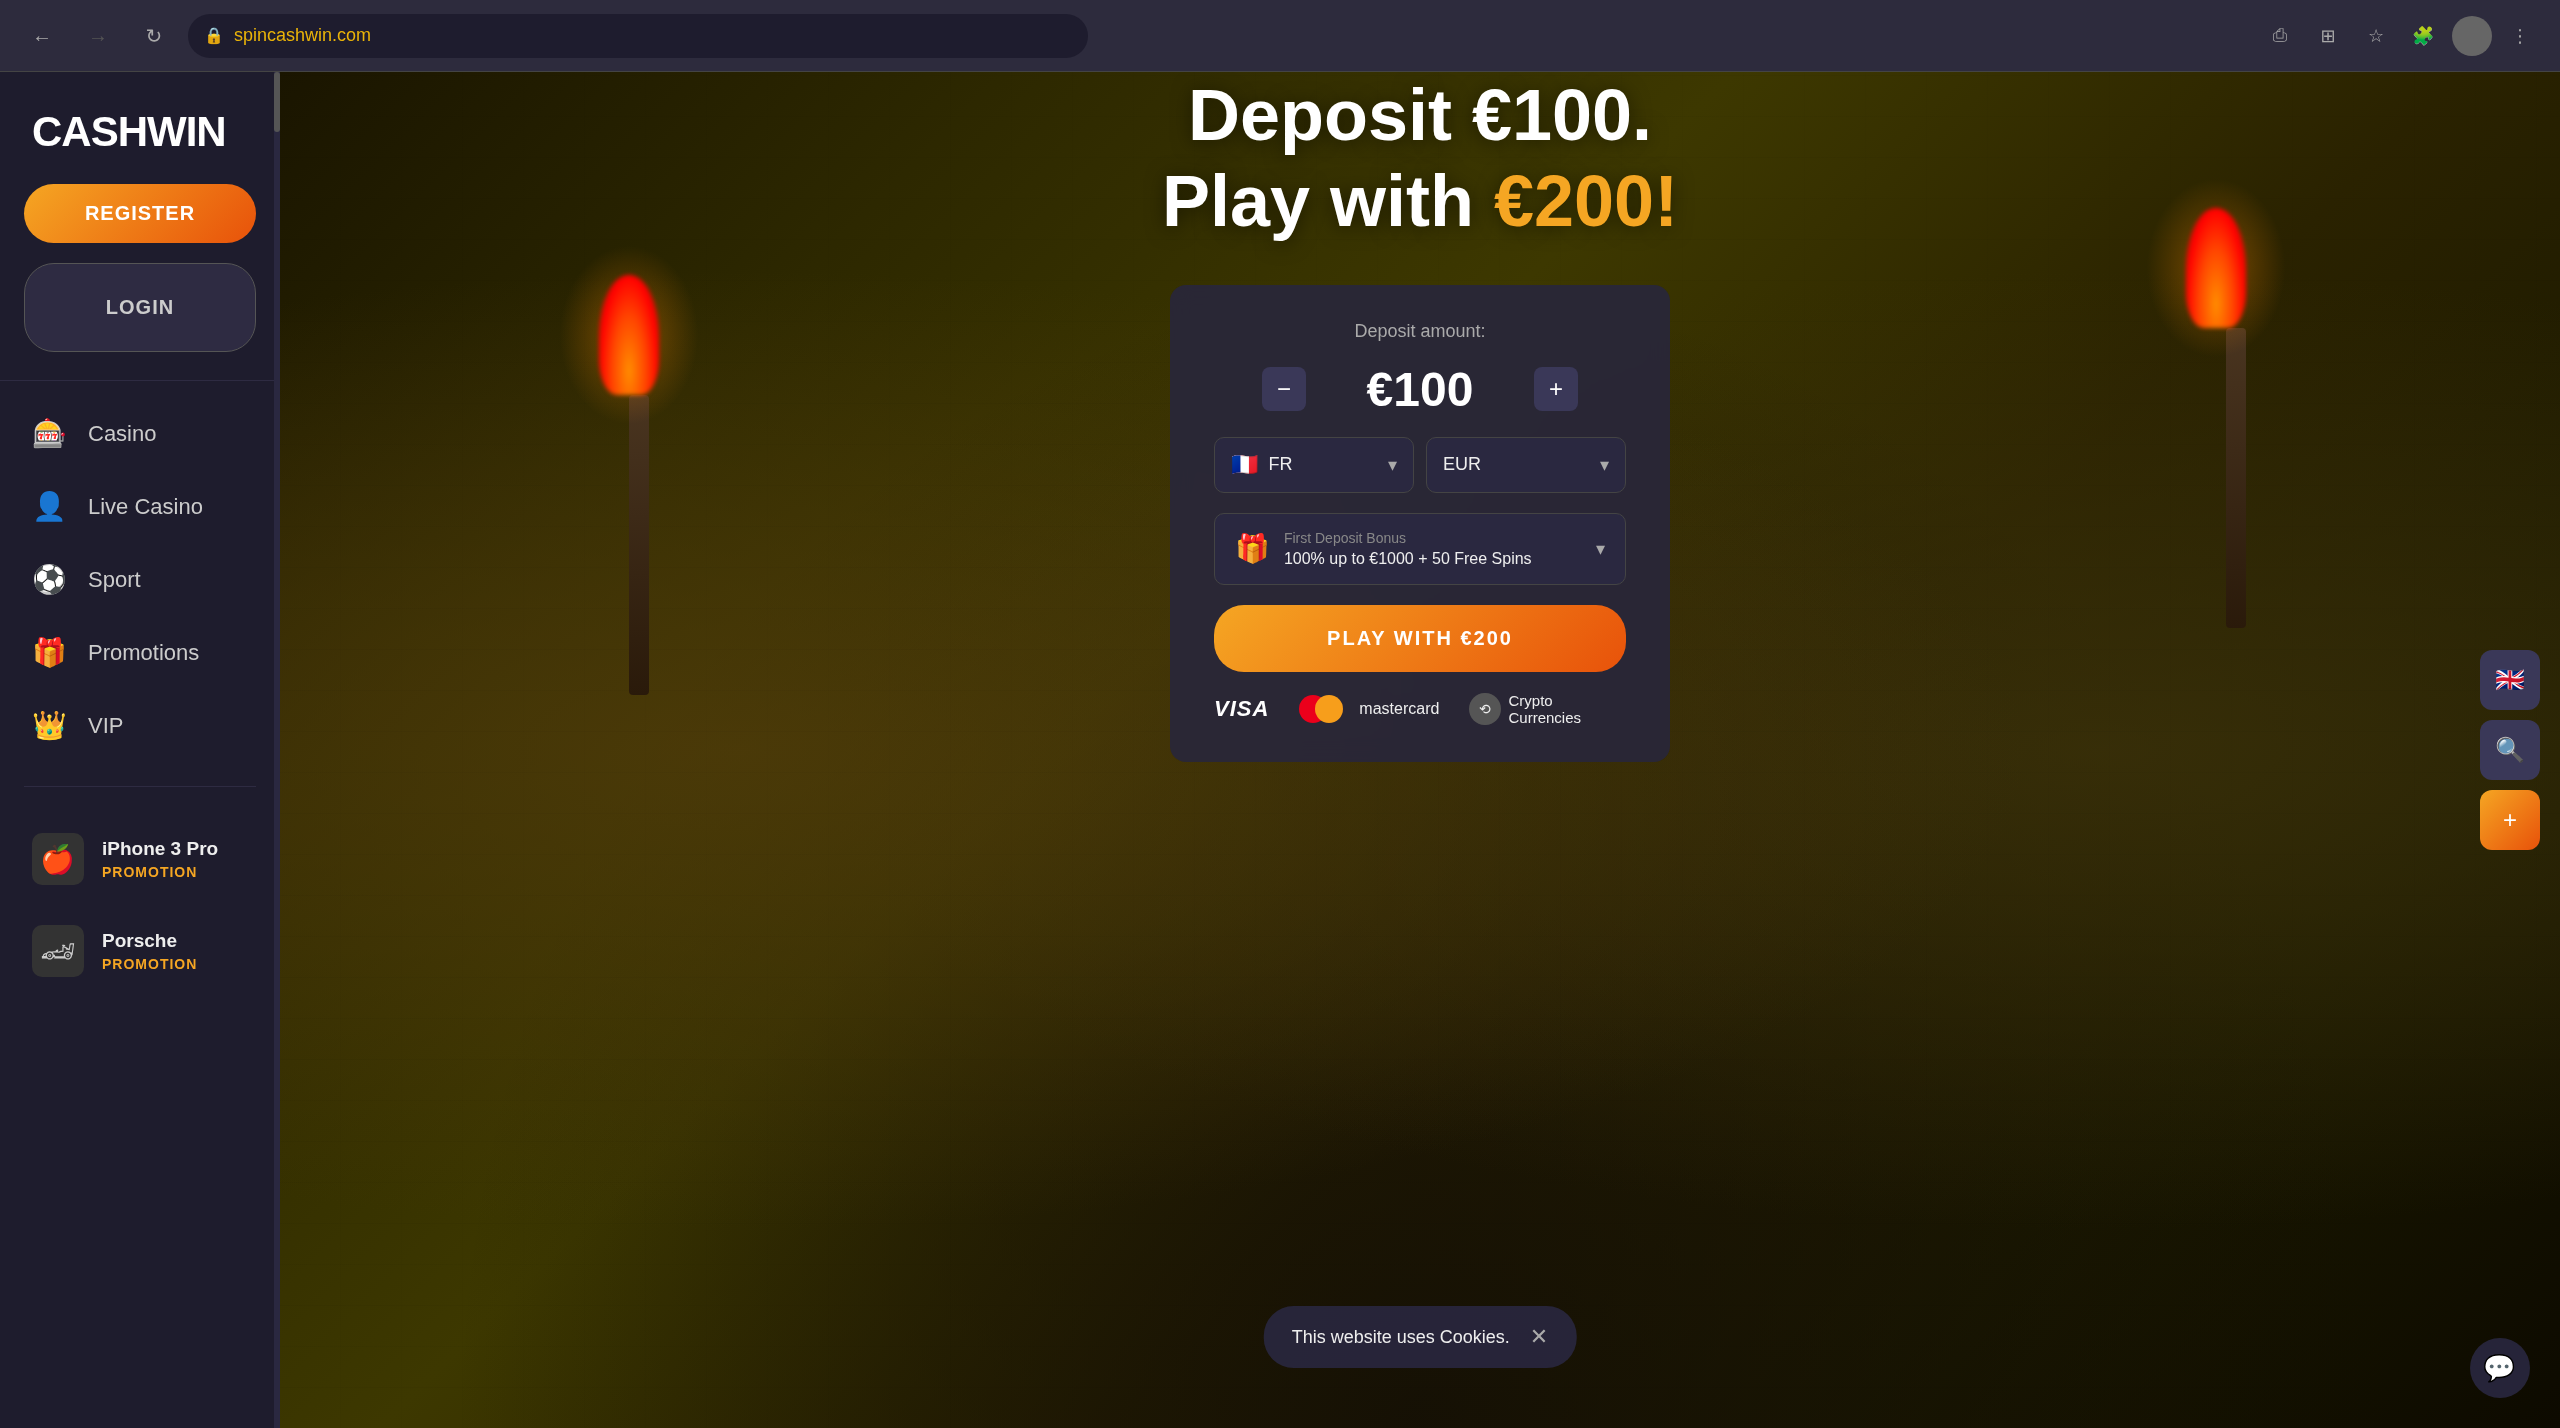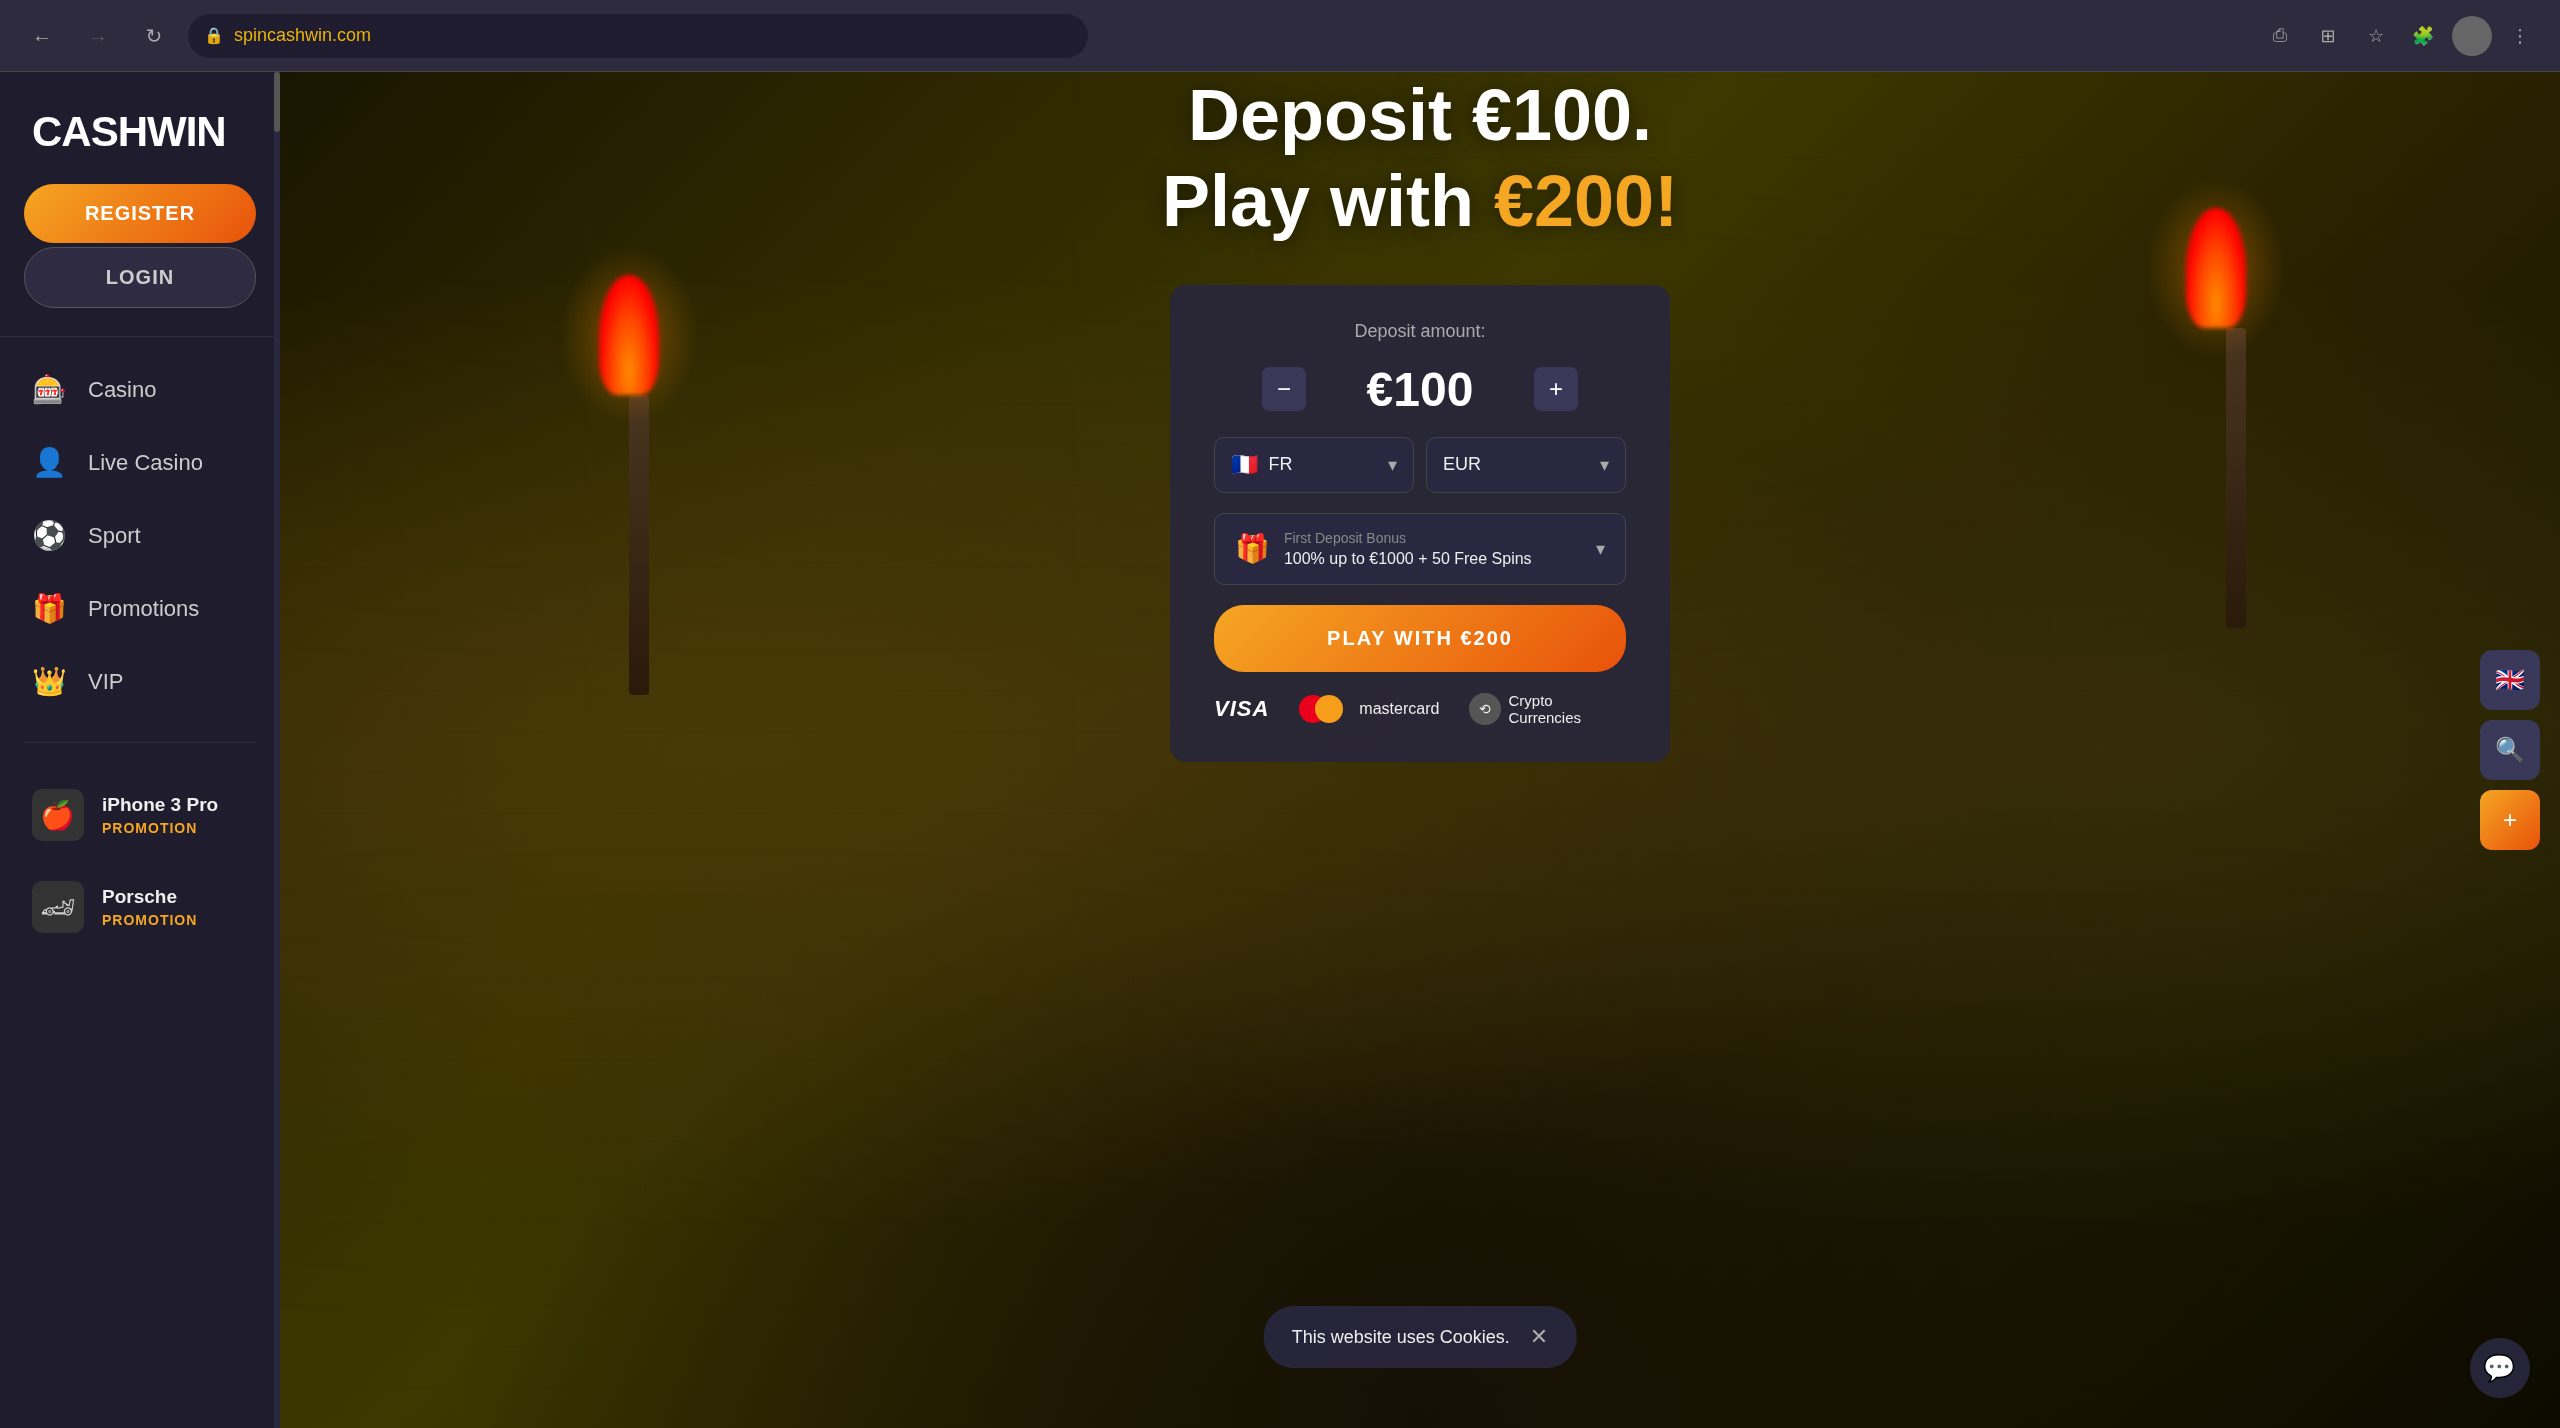--- a/index.html
+++ b/index.html
@@ -129,41 +129,41 @@
       font-size: 42px;
       font-weight: 900;
       color: #ffffff;
       letter-spacing: -1px;
     }
 
     .sidebar-buttons {
       padding: 0 24px 28px;
       display: flex;
       flex-direction: column;
-      gap: 4px;
+      gap: 20px;
     }
     .btn-register {
       background: linear-gradient(135deg, #f5a623, #e8520a);
       color: #fff;
       border: none;
       border-radius: 30px;
       padding: 18px 0;
       font-size: 20px;
       font-weight: 700;
       letter-spacing: 1px;
       cursor: pointer;
       text-transform: uppercase;
       width: 100%;
     }
     .btn-login {
       background: #2e2b42;
       color: #ccc;
       border: 1px solid #555;
       border-radius: 30px;
-      padding: 18px 0;
+      padding: 32px 0;
       font-size: 20px;
       font-weight: 700;
       letter-spacing: 1px;
       cursor: pointer;
       text-transform: uppercase;
       width: 100%;
     }
 
     .sidebar-nav {
       padding: 16px 0;

